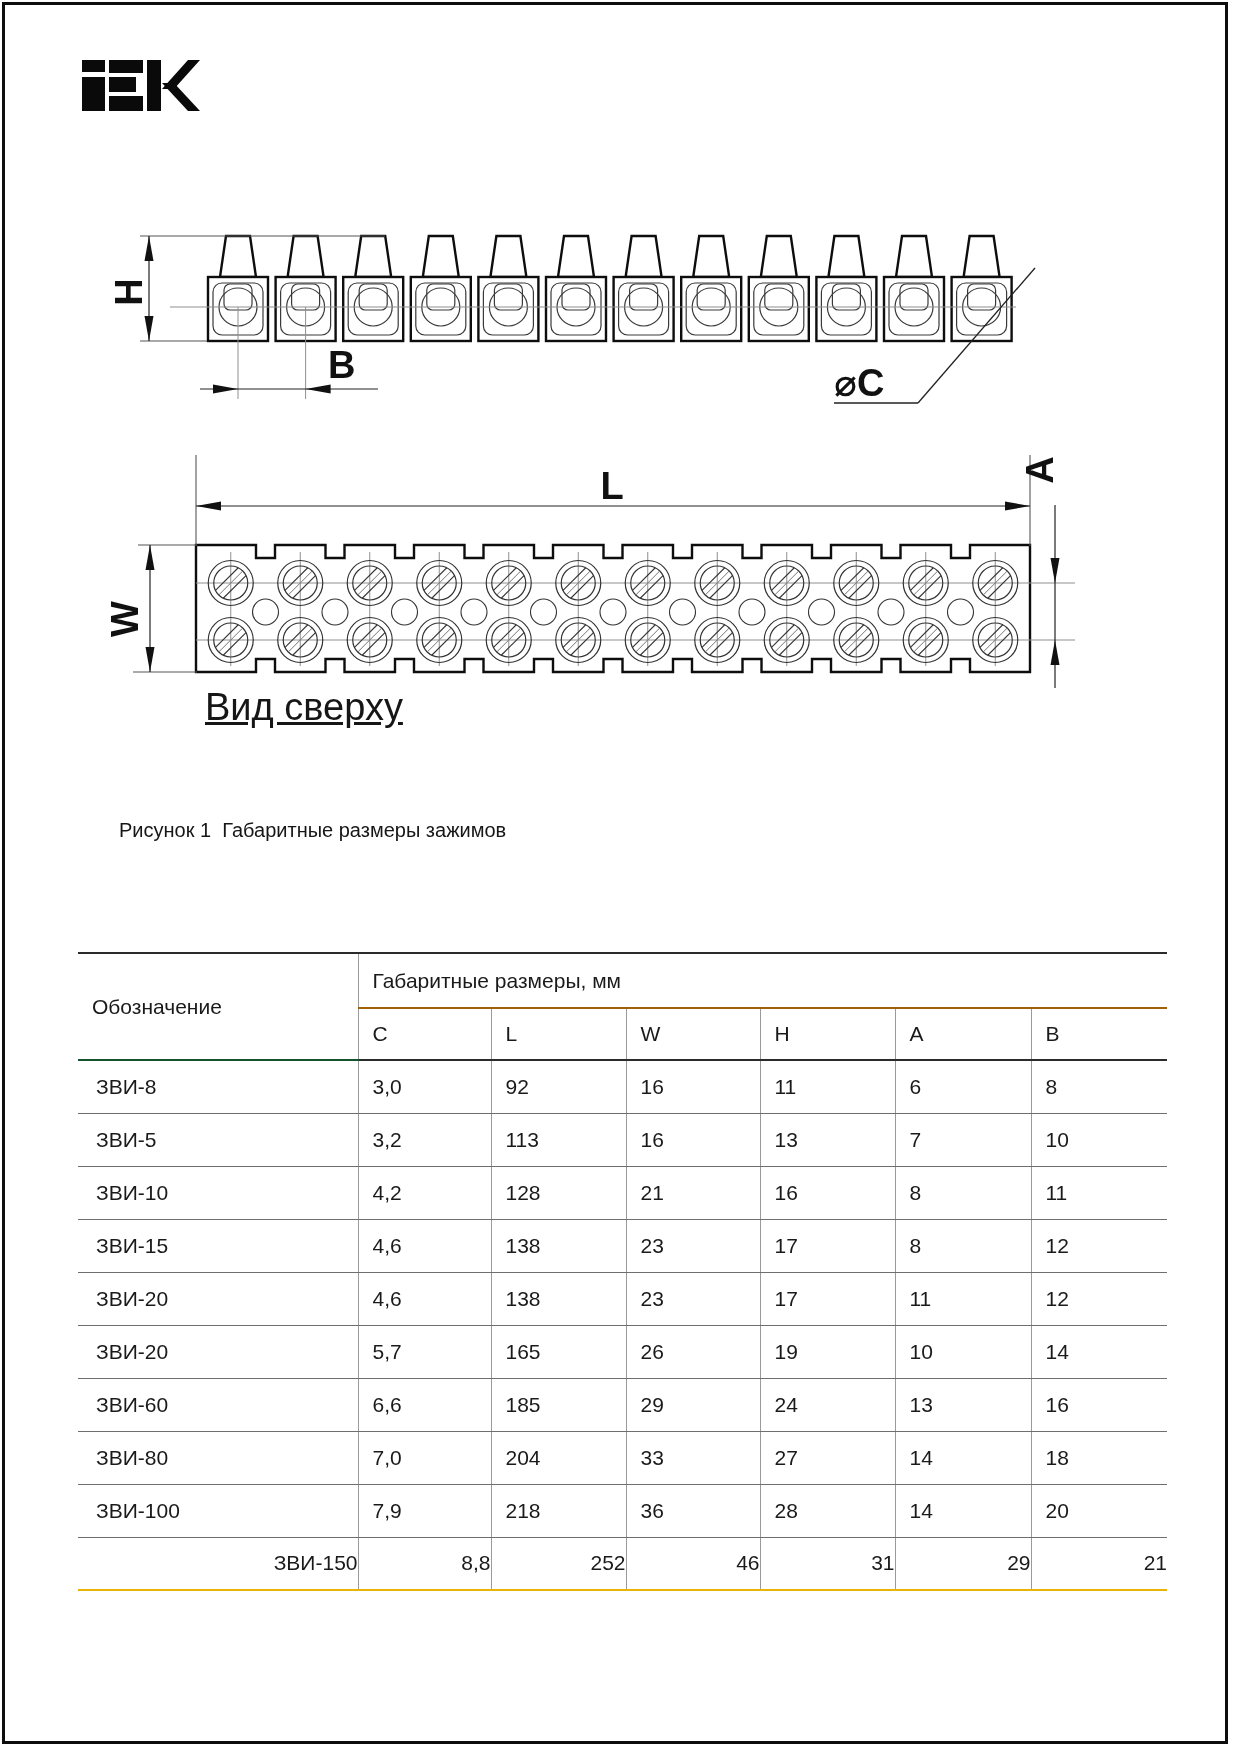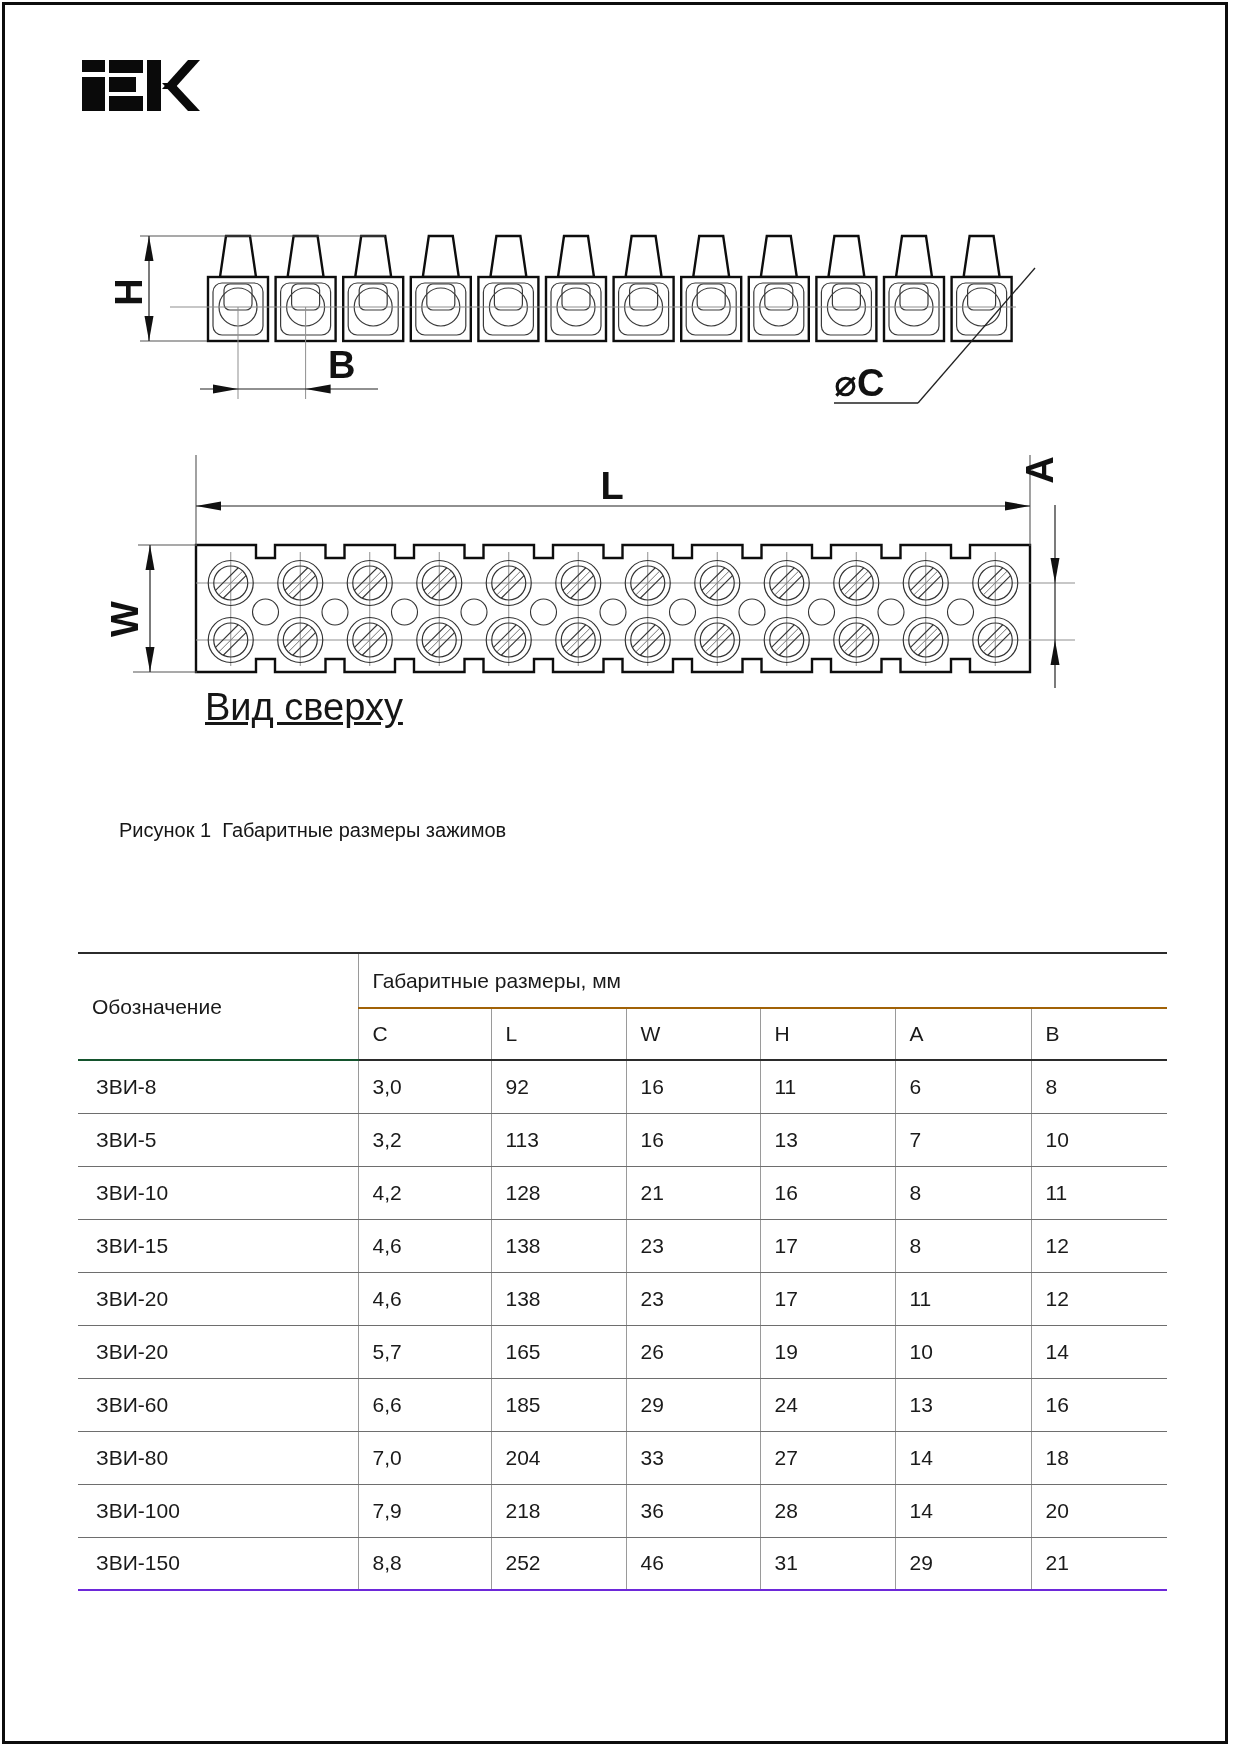--- a/index.html
+++ b/index.html
@@ -20,21 +20,21 @@
   .hrow1{height:55px;}
   .hrow2{height:52px;}
   .tbl tbody tr{height:53px;}
   .des{padding-left:18px;vertical-align:top;padding-top:15px;
        border-top:2px solid #2b2b2b;border-bottom:2px solid #14532d;}
   .grp{border-left:1px solid #9a9a9a;border-top:2px solid #2b2b2b;border-bottom:2px solid #a16207;}
   .sub{border-left:1px solid #9a9a9a;border-bottom:2px solid #2b2b2b;}
   .tbl tbody td{border-bottom:1px solid #6e6e6e;}
   .tbl tbody td.name{padding-left:18px;}
   .tbl tbody td + td{border-left:1px solid #9a9a9a;}
-  .tbl tbody tr:last-child td{border-bottom:2px solid #6d28d9;}
+  .tbl tbody tr:last-child td{border-bottom:2px solid #eab308;text-align:right;}
 </style>
 </head>
 <body>
 
 <div class="page-frame"></div>
 
 <svg class="logo" viewBox="0 0 120 54" role="img" aria-label="iEK">
   <g fill="#0a0a0a">
     <rect x="0" y="1" width="23" height="12"></rect>
     <rect x="0" y="18" width="23" height="34"></rect>

